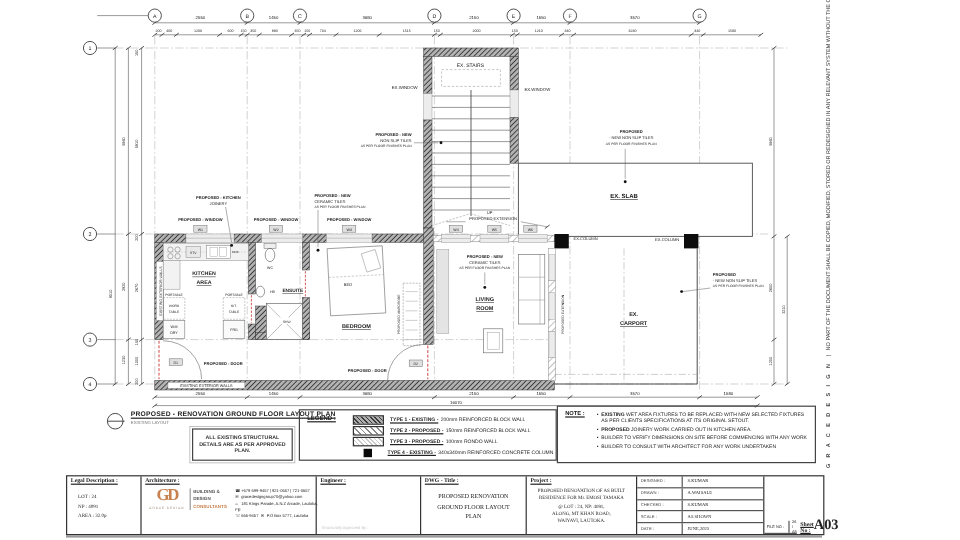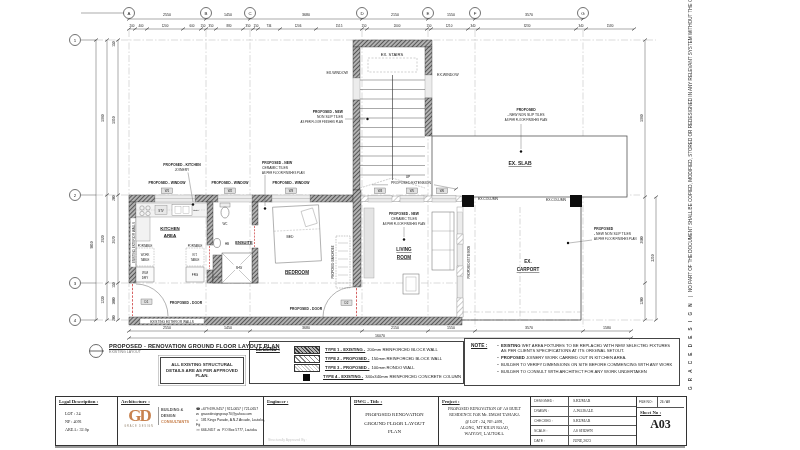--- a/index.html
+++ b/index.html
@@ -41,42 +41,42 @@
       display:flex;background:#fff;}
   .tb-underbar{position:absolute;left:55px;top:445.5px;width:630px;height:2px;background:#9a9a9a;}
   .tb-cell{border-right:0.8px solid #333;position:relative;height:100%;box-sizing:border-box;}
   .tb-head{font-family:"Liberation Serif",serif;font-weight:bold;font-size:4.8px;text-decoration:underline;
       position:absolute;left:3px;top:2px;white-space:nowrap;}
   .tb-legal{width:62px;}
   .legal-lines{position:absolute;left:9px;top:13px;font-family:"Liberation Serif",serif;font-size:4.2px;line-height:1.9;}
   .tb-arch{width:146px;}
   .arch-row{position:absolute;left:4px;top:10px;display:flex;align-items:flex-start;}
   .gd-logo{width:34px;text-align:center;}
-  .gd-mark{font-family:"Liberation Serif",serif;font-weight:bold;font-size:17px;line-height:1;color:#c8824f;letter-spacing:-2px;}
+  .gd-mark{font-family:"Liberation Serif",serif;font-weight:bold;font-size:14px;line-height:1;color:#c8824f;letter-spacing:-2px;}
   .gd-sub{font-size:2.6px;letter-spacing:.8px;color:#9b8b77;margin-top:1px;}
   .firm-col{border-left:0.6px solid #999;padding-left:2px;margin-left:2px;width:32px;font-size:3.8px;
       font-weight:bold;line-height:1.6;color:#555;}
   .firm-col .f3{color:#c8824f;}
   .contact-col{margin-left:3px;width:70px;font-size:3.4px;line-height:1.55;color:#222;}
   .contact-col .ic{display:inline-block;width:5px;}
   .tb-eng{width:87px;}
   .eng-note{position:absolute;left:4px;bottom:3px;font-size:3.4px;color:#c9c9c9;}
   .tb-dwg{width:88px;}
   .dwg-lines{position:absolute;left:0;right:0;top:14px;text-align:center;font-family:"Liberation Serif",serif;
       font-size:5px;line-height:1.7;}
   .tb-proj{width:92px;}
   .proj-lines{position:absolute;left:0;right:0;top:9px;text-align:center;font-family:"Liberation Serif",serif;
       font-size:4.1px;line-height:1.55;}
   .tb-table{width:106px;display:flex;flex-direction:column;}
   .tt-row{flex:1;display:flex;border-bottom:0.6px solid #555;align-items:center;}
   .tt-row:last-child{border-bottom:none;}
   .tt-label{width:38px;border-right:0.6px solid #555;font-size:3.5px;color:#444;padding-left:3px;height:100%;
       display:flex;align-items:center;box-sizing:border-box;}
   .tt-value{flex:1;font-family:"Liberation Serif",serif;font-size:3.8px;padding-left:4px;}
-  .tb-sheet{width:47px;border-right:none;display:flex;flex-direction:column;}
+  .tb-sheet{width:47px;border-right:none;display:flex;flex-direction:row;align-items:flex-end;}
   .file-row{display:flex;border-bottom:0.6px solid #555;height:10px;align-items:center;font-size:3.2px;}
   .file-label{padding-left:2px;border-right:0.6px solid #555;height:100%;display:flex;align-items:center;width:18px;flex:none;}
   .file-value{padding-left:2px;}
   .sheet-label{font-family:"Liberation Serif",serif;font-weight:bold;font-size:4.8px;text-decoration:underline;
       padding:2px 0 0 3px;}
   .sheet-no{font-family:"Liberation Serif",serif;font-weight:bold;font-size:12px;text-align:center;margin-top:2px;}
   
   .side-strip{position:absolute;left:688px;top:8px;height:382px;display:flex;align-items:flex-start;
       writing-mode:vertical-rl;transform:rotate(180deg);font-size:4.6px;color:#333;white-space:nowrap;}
   .side-brand{letter-spacing:2px;font-weight:bold;color:#444;}

